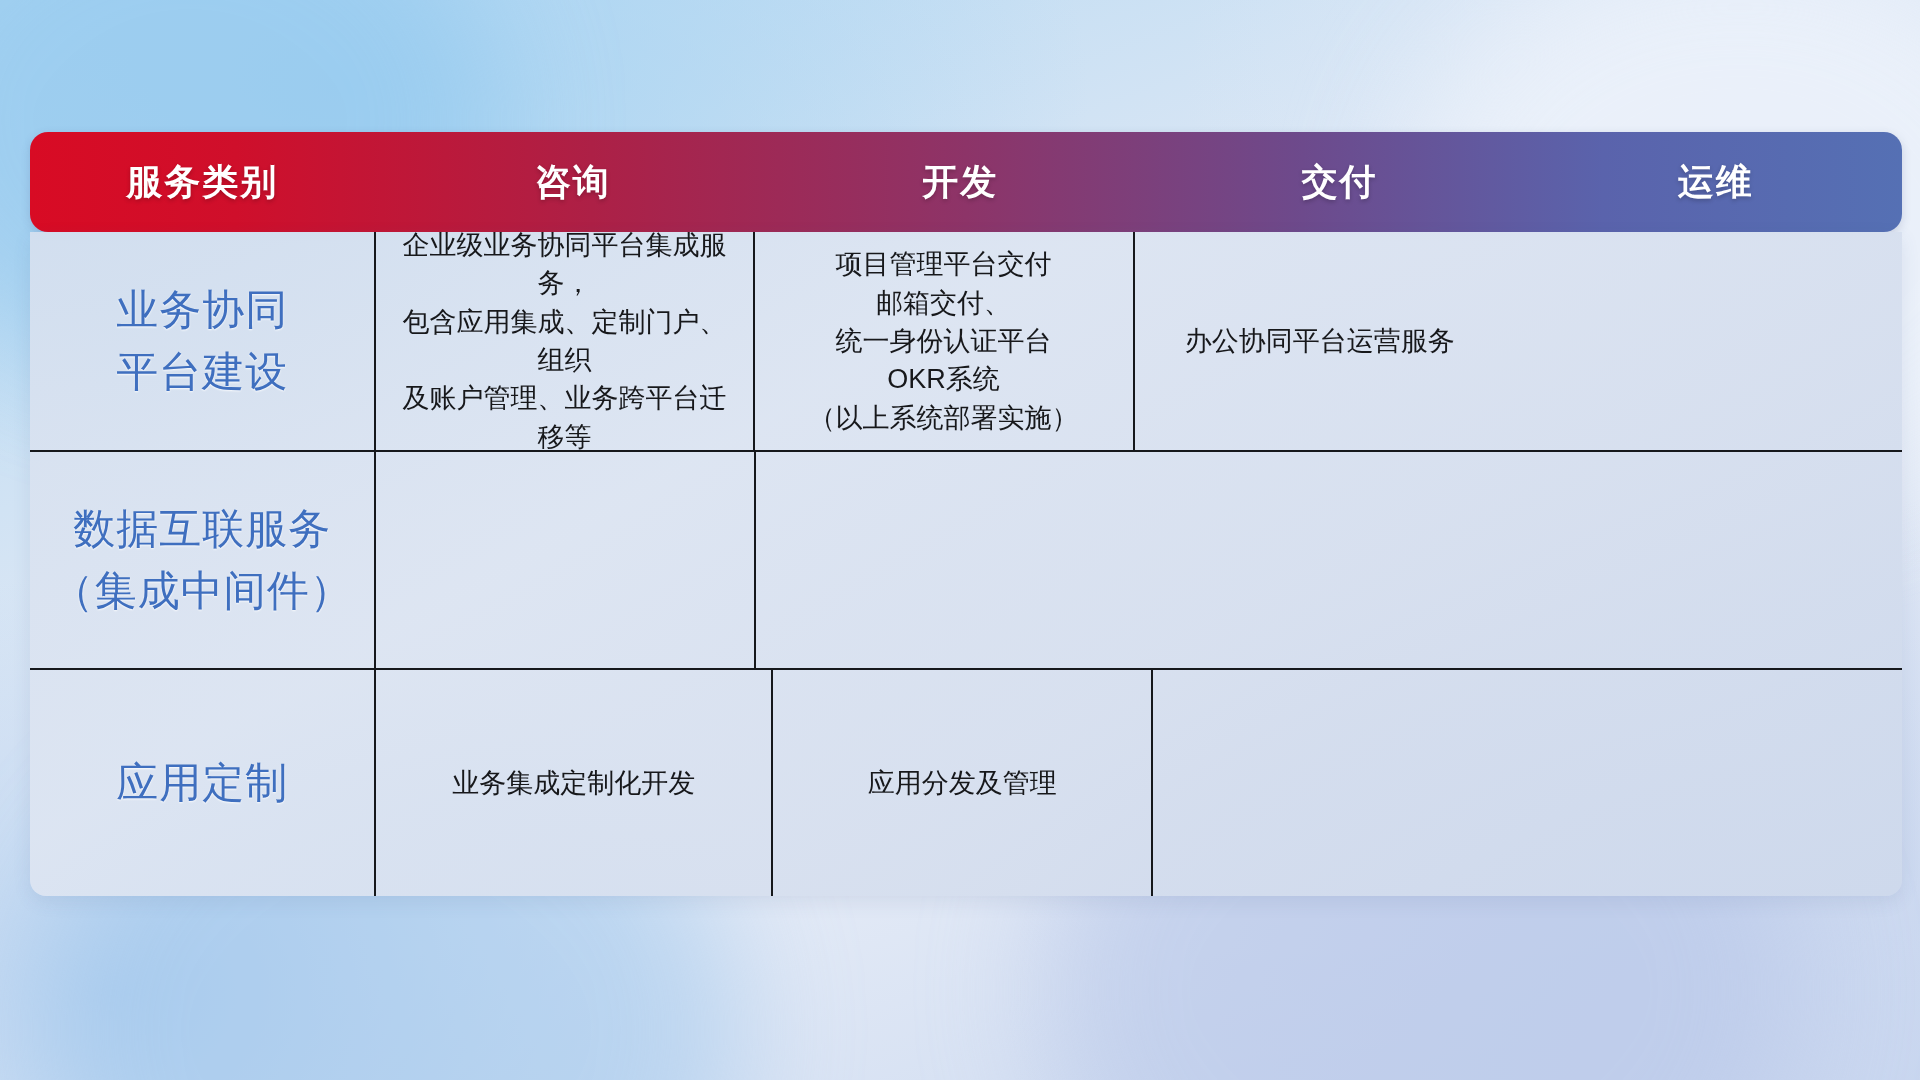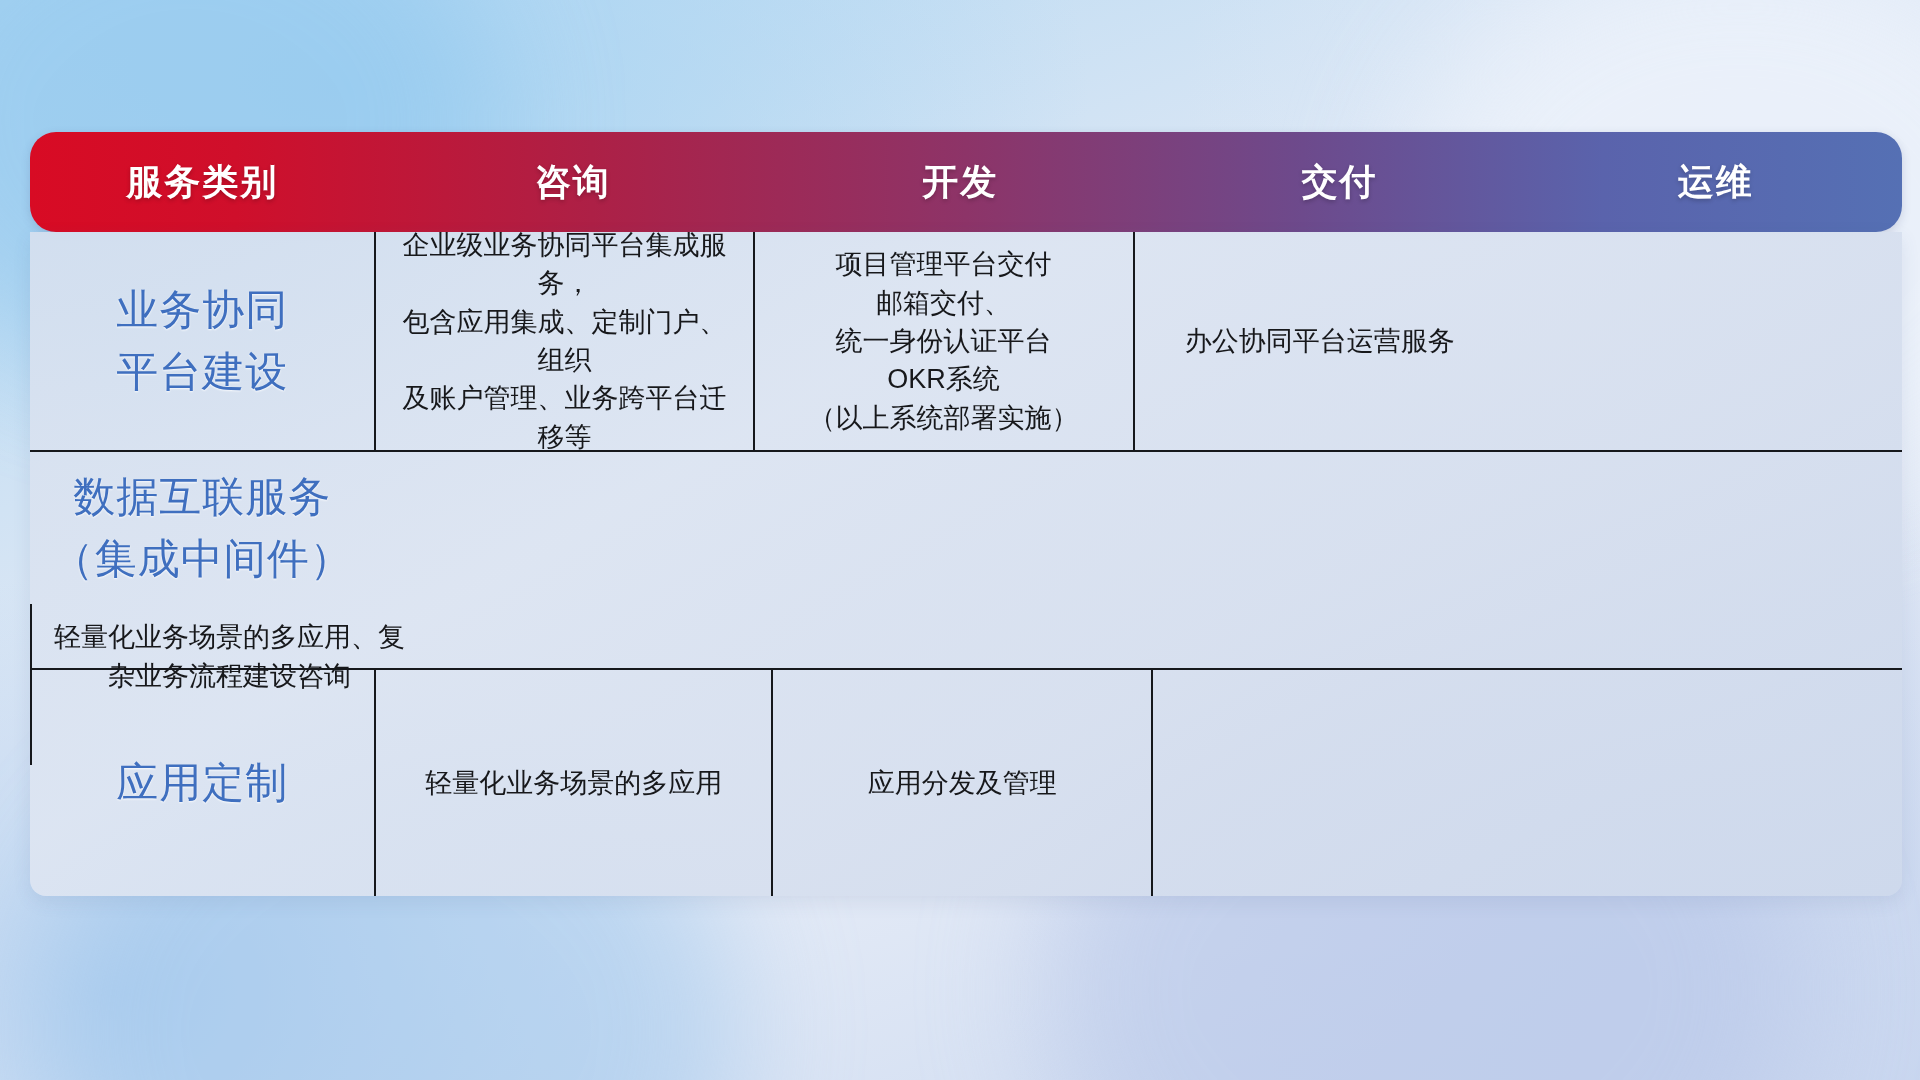--- a/index.html
+++ b/index.html
@@ -44,21 +44,21 @@
     position: absolute;
     left: 30px;
     top: 132px;
     width: 1872px;
   }
 
   
   .thead-band {
     position: relative;
     height: 100px;
-    border-radius: 26px;
+    border-radius: 18px;
     background: linear-gradient(90deg,
        #d80b24 0%,
        #cf0f2b 11%,
        #ad2046 30%,
        #8d3468 50%,
        #6d4a8c 68%,
        #5a63ac 84%,
        #5570b4 100%);
     box-shadow: 0 3px 10px rgba(60,70,120,.18);
     display: flex;
@@ -116,21 +116,21 @@
     color: #3f6fbf;
     font-weight: normal;
     font-size: 42px;
     line-height: 1.48;
     letter-spacing: 1px;
     text-shadow: 0 1px 2px rgba(255,255,255,.85);
   }
   .cell.div-left { border-left: 2px solid #16181c; }
 
   .row-1 { height: 218px; }
-  .row-2 { height: 216px; flex-direction: column; }
+  .row-2 { height: 216px; }
   .row-3 { height: 226px; }
 </style>
 </head>
 <body>
 
 <div class="bg-root">
   <div class="bg-blob blob-a"></div>
   <div class="bg-blob blob-b"></div>
   <div class="bg-blob blob-c"></div>
   <div class="bg-blob blob-d"></div>
@@ -158,27 +158,25 @@
 邮箱交付、
 统一身份认证平台
 OKR系统
 （以上系统部署实施）</div>
       <div class="cell col-4 div-left">办公协同平台运营服务</div>
     </div>
 
     <div class="row row-2">
       <div class="cell cat col-0">数据互联服务
 （集成中间件）</div>
-      <div class="cell col-1 div-left">轻量化业务场景的多应用、复
-杂业务流程建设咨询</div>
       <div class="cell col-3 div-left"></div>
       <div class="cell col-4 div-left"></div>
     </div>
 
     <div class="row row-3">
       <div class="cell cat col-0">应用定制</div>
-      <div class="cell col-1 div-left">轻量化业务场景的多应用</div>
+      <div class="cell col-1 div-left">业务集成定制化开发</div>
       <div class="cell col-3 div-left">应用分发及管理</div>
       <div class="cell col-4 div-left"></div>
     </div>
 
   </div>
 </div>
 
 </body></html>

